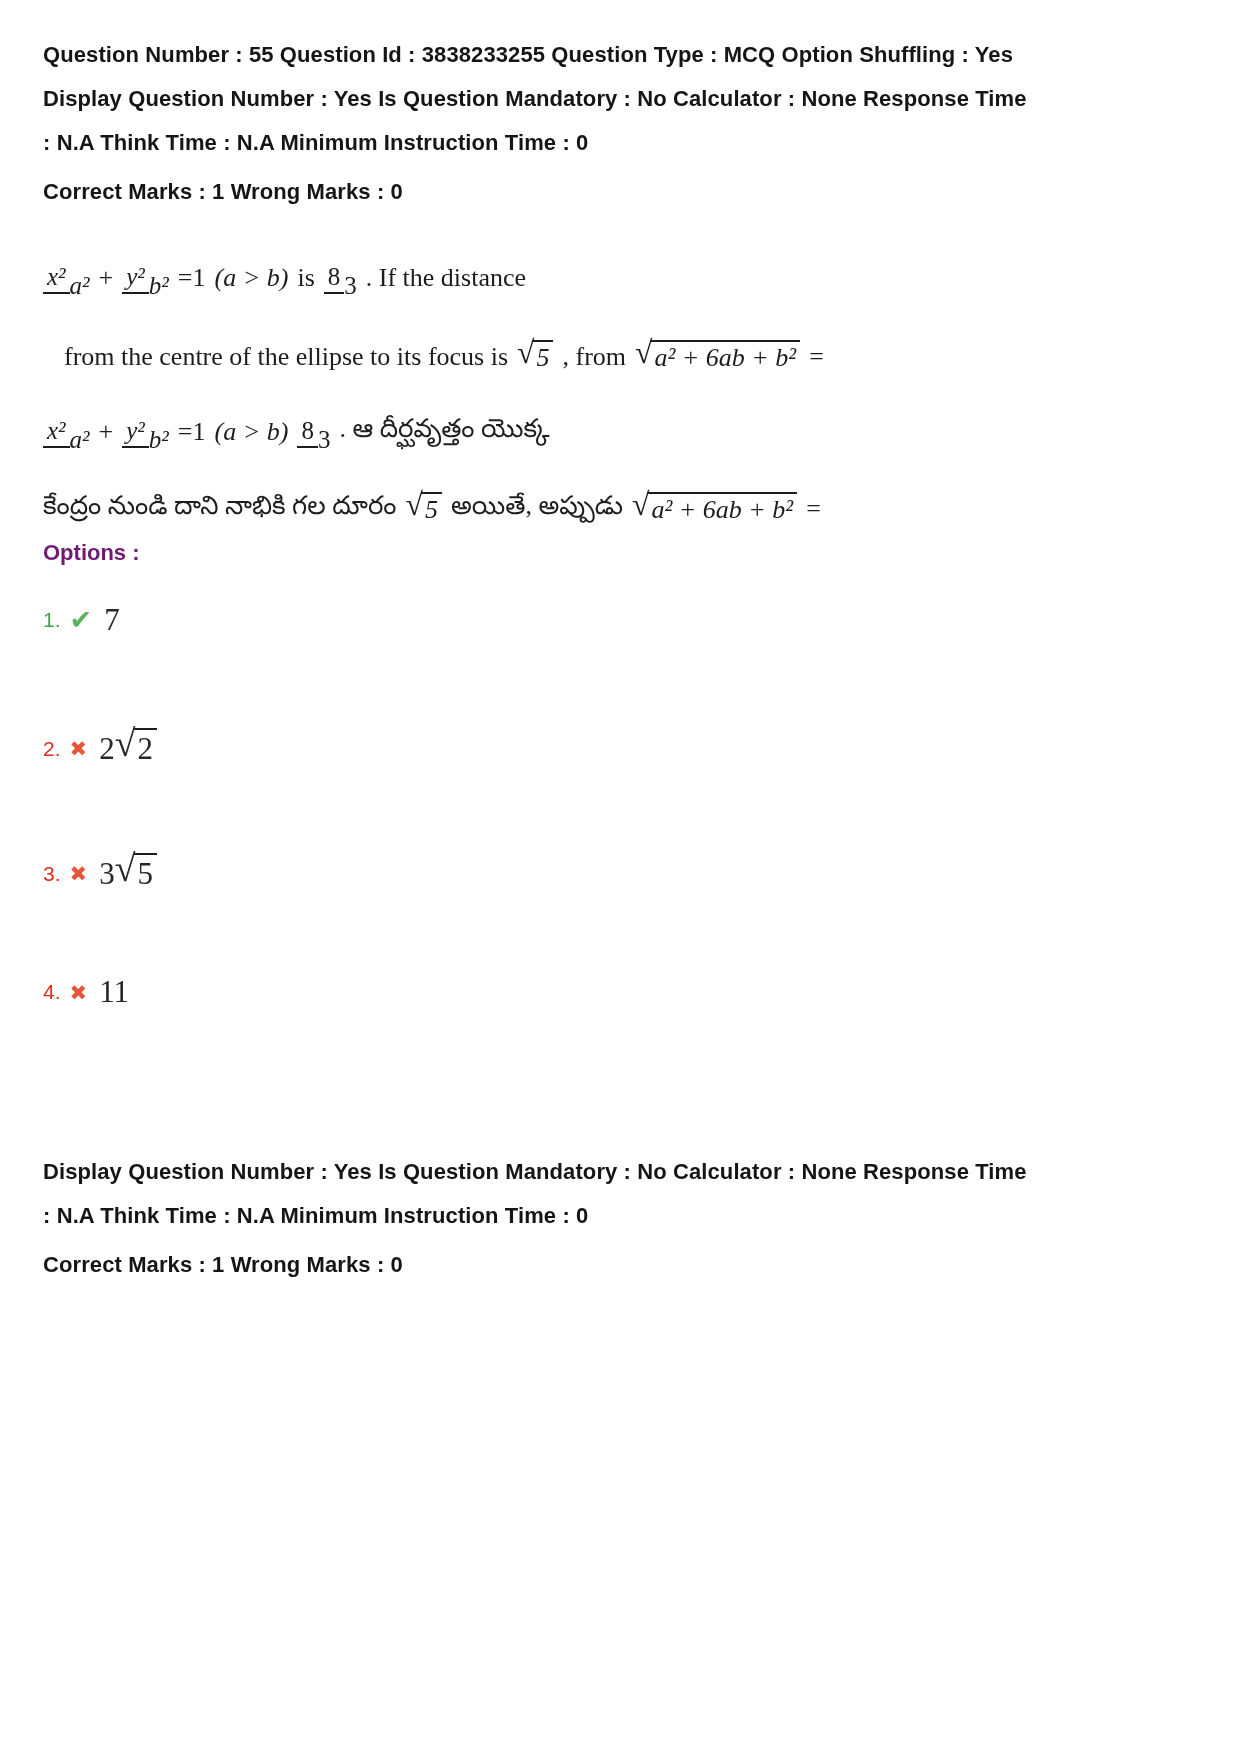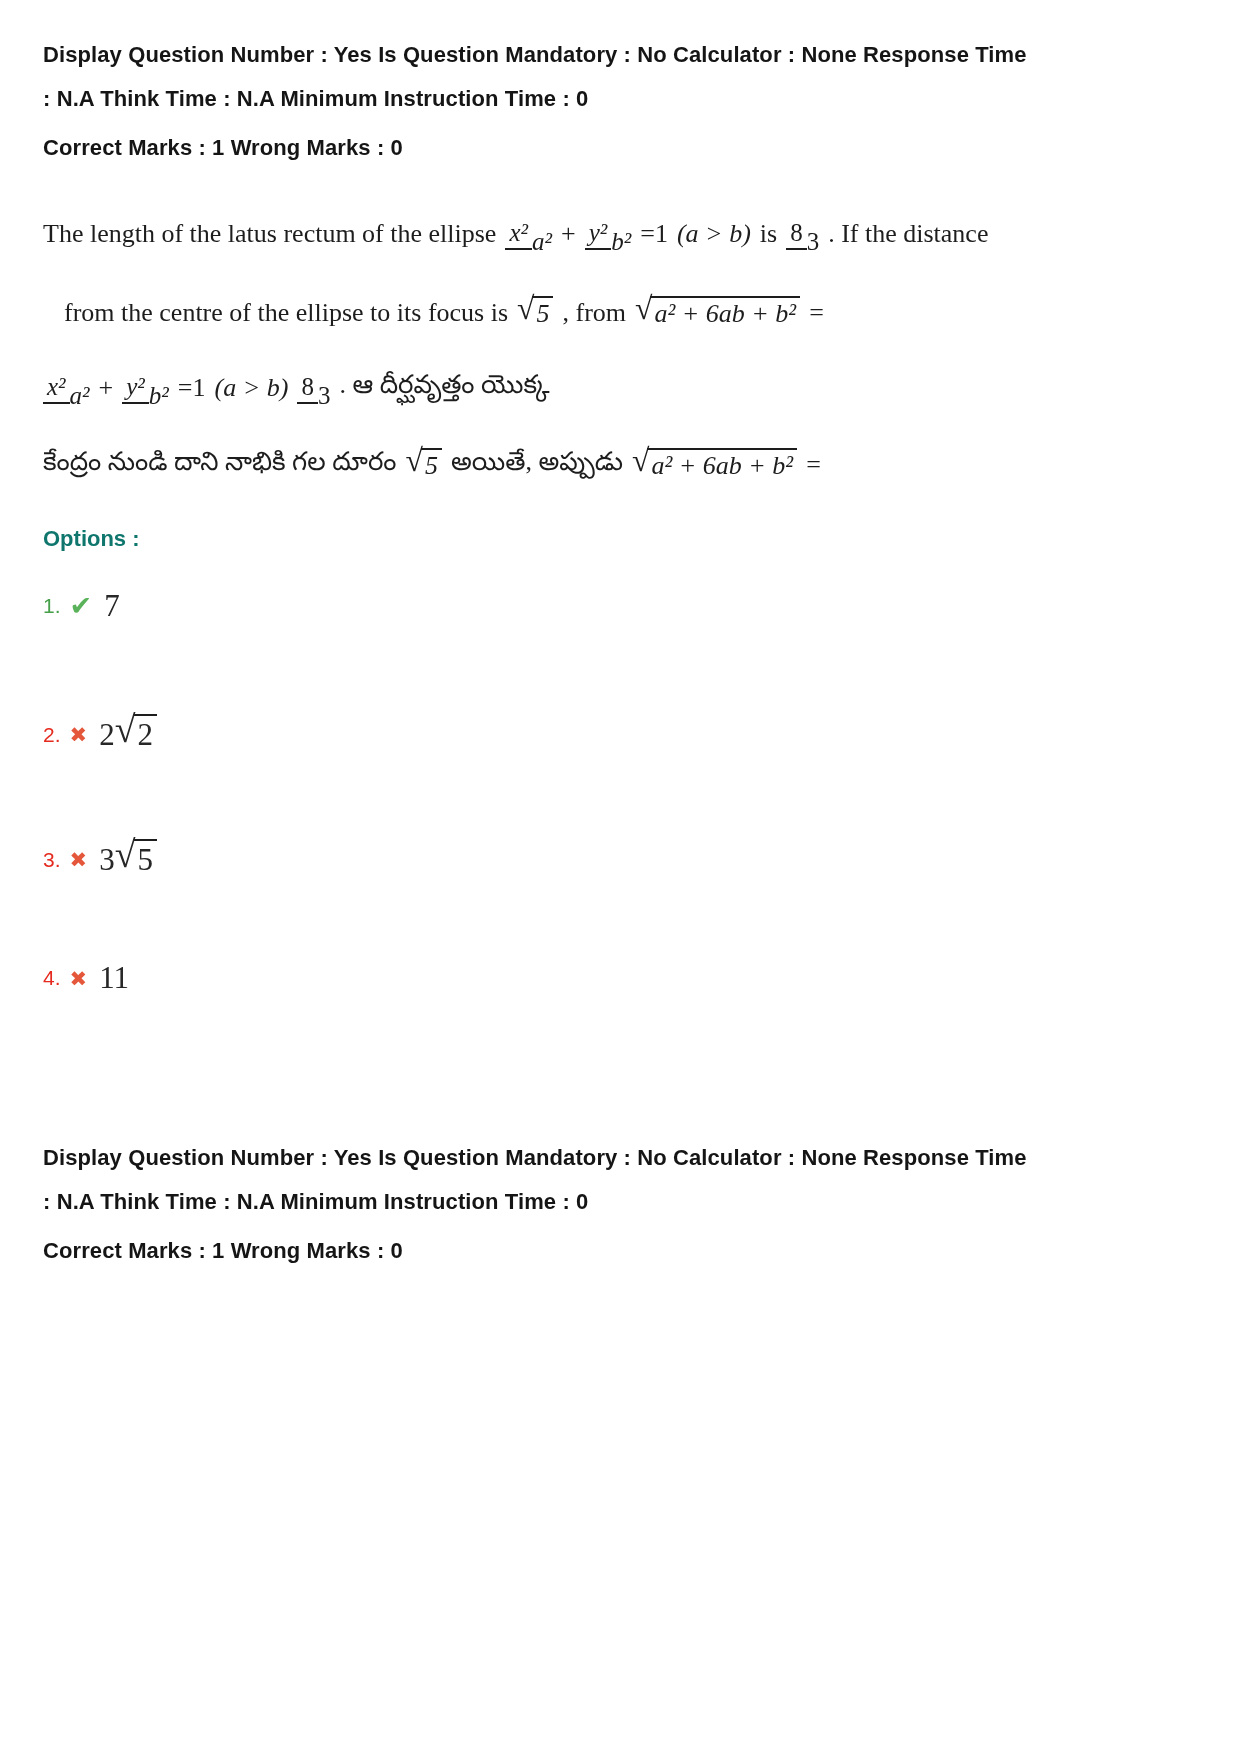--- a/index.html
+++ b/index.html
@@ -73,22 +73,21 @@
     font-style: italic;
   }
 
   .telugu { font-size: 26px; }
 
   
   .options-label {
     font-family: "Liberation Sans", sans-serif;
     font-weight: 700;
     font-size: 22px;
-    color: #0f766e;
-    margin-top: 30px;
+    color: #701a75;
   }
   .option-row { display: flex; align-items: center; }
   .option-row.r1 { margin-top: 36px; }
   .option-row.r2 { margin-top: 90px; }
   .option-row.r3 { margin-top: 84px; }
   .option-row.r4 { margin-top: 80px; }
   .opt-num { font-size: 21px; }
   .opt-num.correct { color: var(--correct-green); }
   .opt-num.wrong { color: var(--wrong-red); }
   .opt-icon { margin: 0 12px 0 9px; line-height: 1; }
@@ -105,29 +104,29 @@
 
   .q56 { margin-top: 140px; }
 </style>
 </head>
 <body>
 
 <div class="page">
 
   <section>
     <div>
+      <div class="qheader-line">Question Number : 55 Question Id : 3838233255 Question Type : MCQ Option Shuffling : Yes</div>
       <div class="qheader-line">Display Question Number : Yes Is Question Mandatory : No Calculator : None Response Time</div>
       <div class="qheader-line">: N.A Think Time : N.A Minimum Instruction Time : 0</div>
       <div class="qheader-line marks-line">Correct Marks : 1 Wrong Marks : 0</div>
     </div>
 
     <div class="qbody">
 
       <div class="math-line l1">
-        <span>The length of the latus rectum of the ellipse</span>
         <span class="frac">
           <span class="num">x²</span>
           <span class="den">a²</span>
         </span>
         <span>+</span>
         <span class="frac">
           <span class="num">y²</span>
           <span class="den">b²</span>
         </span>
         <span>=1</span>

